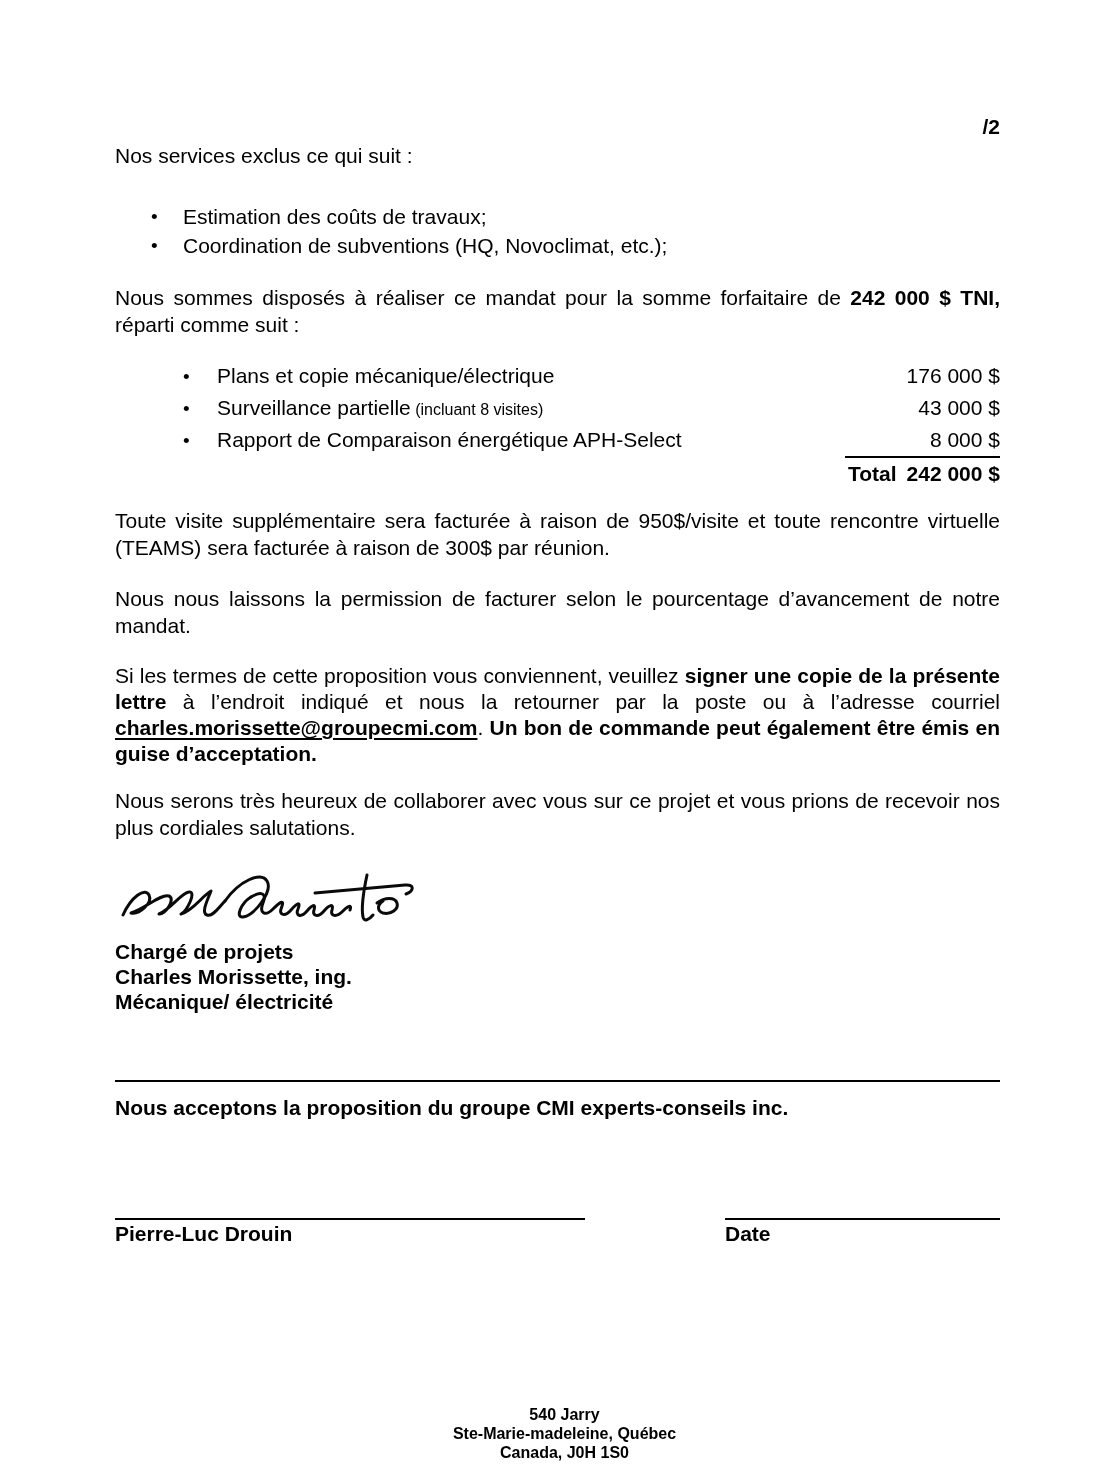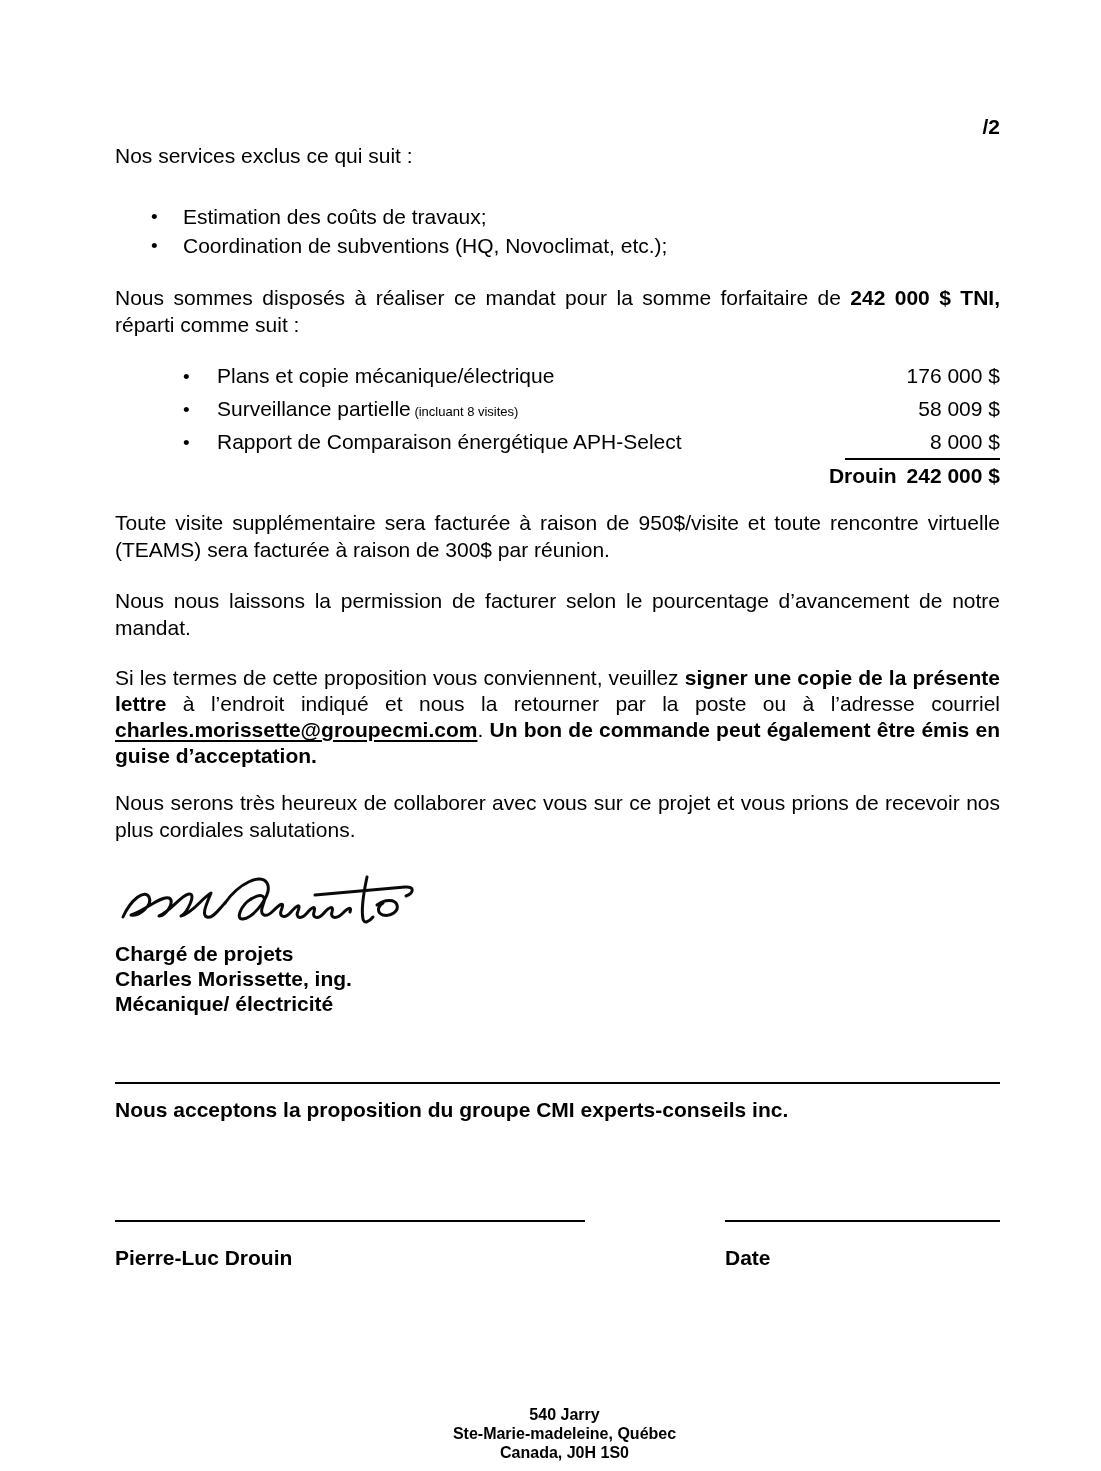--- a/index.html
+++ b/index.html
@@ -40,42 +40,42 @@
   }
 
   
   .price-list { list-style:none; margin-top:23px; }
   .price-row {
     display:flex; align-items:baseline;
     font-size:21px; line-height:30px;
   }
   .price-row .bullet-cell { width:34px; padding-left:68px; box-sizing:content-box; font-size:19px; }
   .price-row .label-cell { flex:1; }
-  .price-note { font-size:13px; }
+  .price-note { font-size:16px; }
   .value-cell { width:155px; text-align:right; }
   .value-underlined { border-bottom:2px solid #000; padding-bottom:1px; }
   .total-row {
     display:flex; justify-content:flex-end; gap:10px;
     font-size:21px; line-height:31px; font-weight:bold;
   }
 
   
   .signature-wrap { margin-top:22px; height:70px; }
 
   
   .signer-block { margin-top:6px; font-size:21px; line-height:25px; font-weight:bold; }
 
   
   .accept-rule { margin-top:66px; border-top:2px solid #000; }
   .accept-statement { margin-top:12px; font-size:21px; line-height:28px; font-weight:bold; }
   .accept-cols { display:flex; justify-content:space-between; margin-top:96px; }
   .accept-col-left { width:470px; }
   .accept-col-right { width:275px; }
   .sig-line { border-bottom:2px solid #000; height:2px; }
-  .sig-label { margin-top:22px; font-size:21px; line-height:27px; font-weight:bold; }
+  .sig-label { margin-top:0; font-size:21px; line-height:27px; font-weight:bold; }
 
   
   .footer {
     position:absolute; left:0; right:0; bottom:9px;
     text-align:center;
     font-size:16px; line-height:19px; font-weight:bold;margin-left:28px;
   }
 </style>
 </head>
 <body>
@@ -102,31 +102,31 @@
 
     <ul class="price-list">
       <li class="price-row">
         <span class="bullet-cell">•</span>
         <span class="label-cell"><span>Plans et copie mécanique/électrique</span><span class="price-note"></span></span>
         <span class="value-cell">176 000 $</span>
       </li>
       <li class="price-row">
         <span class="bullet-cell">•</span>
         <span class="label-cell"><span>Surveillance partielle</span><span class="price-note"> (incluant 8 visites)</span></span>
-        <span class="value-cell">58 009 $</span>
+        <span class="value-cell">43 000 $</span>
       </li>
       <li class="price-row">
         <span class="bullet-cell">•</span>
         <span class="label-cell"><span>Rapport de Comparaison énergétique APH-Select</span><span class="price-note"></span></span>
         <span class="value-cell value-underlined">8 000 $</span>
       </li>
     </ul>
 
     <div class="total-row">
-      <span>Drouin</span>
+      <span>Total</span>
       <span>242 000 $</span>
     </div>
 
     <p class="p" style="margin-top:18px;">Toute visite supplémentaire sera facturée à raison de 950$/visite et toute rencontre virtuelle (TEAMS) sera facturée à raison de 300$ par réunion.</p>
 
     <p class="p">Nous nous laissons la permission de facturer selon le pourcentage d’avancement de notre mandat.</p>
 
     <p class="p" style="line-height:26px;"><span>Si les termes de cette proposition vous conviennent, veuillez </span><span class="b">signer une copie de la présente lettre</span><span> à l’endroit indiqué et nous la retourner par la poste ou à l’adresse courriel </span><span class="b u">charles.morissette@groupecmi.com</span><span>. </span><span class="b">Un bon de commande peut également être émis en guise d’acceptation.</span></p>
 
     <p class="p" style="margin-top:20px;">Nous serons très heureux de collaborer avec vous sur ce projet et vous prions de recevoir nos plus cordiales salutations.</p>

